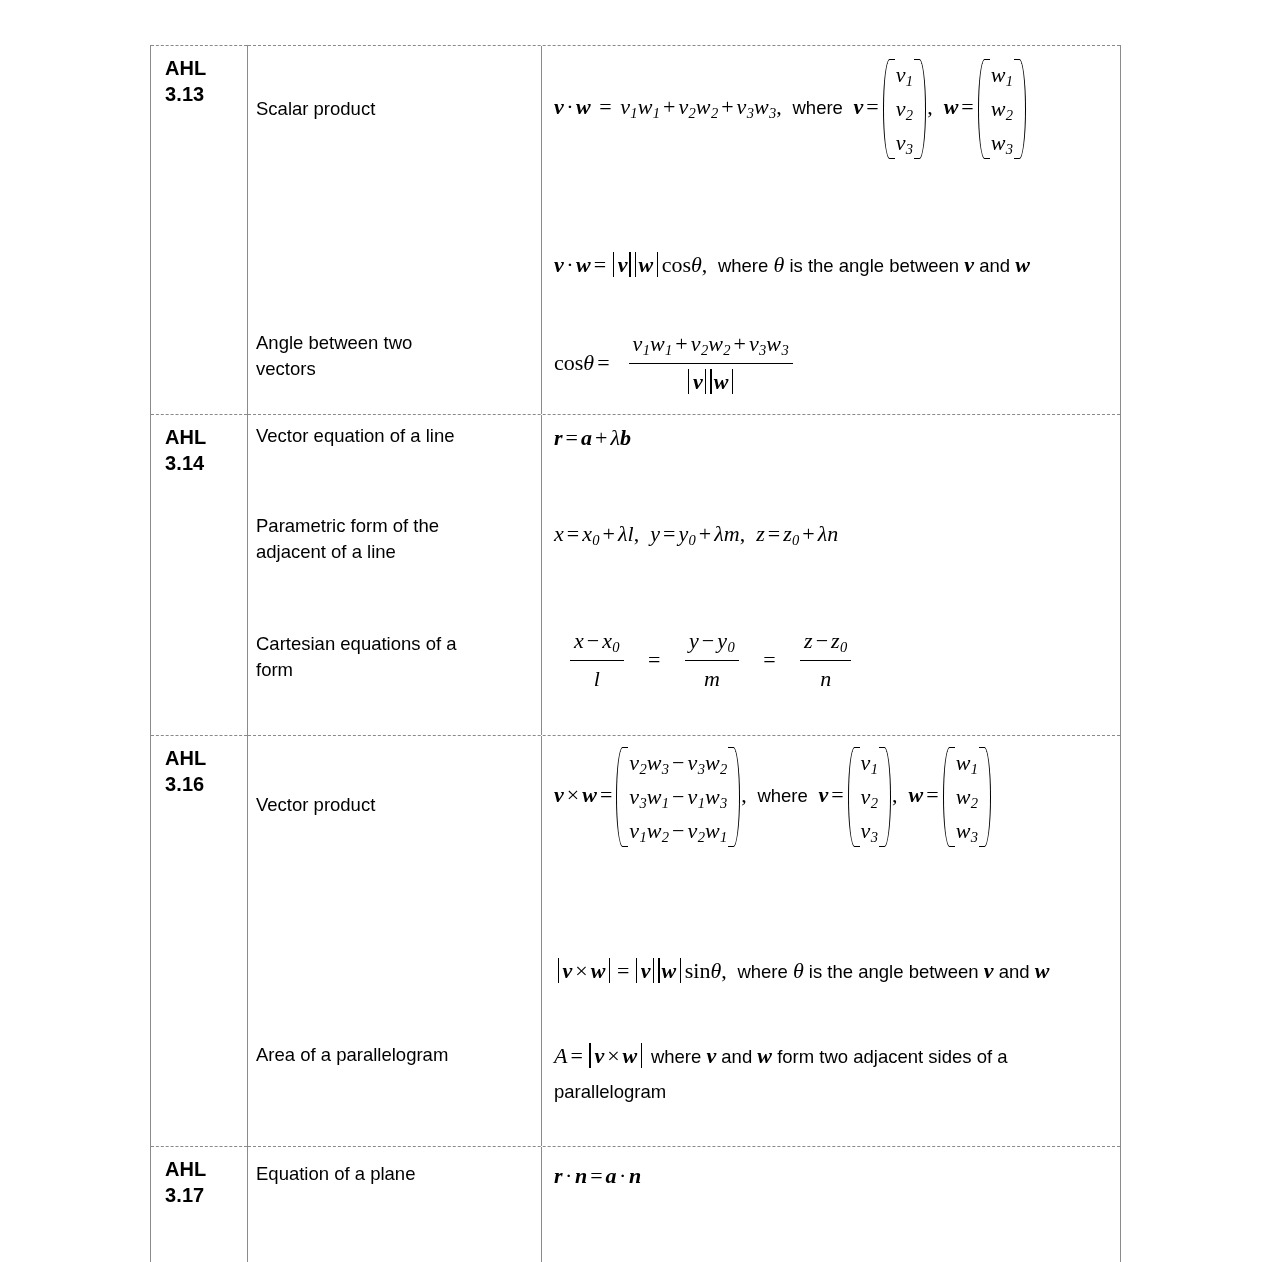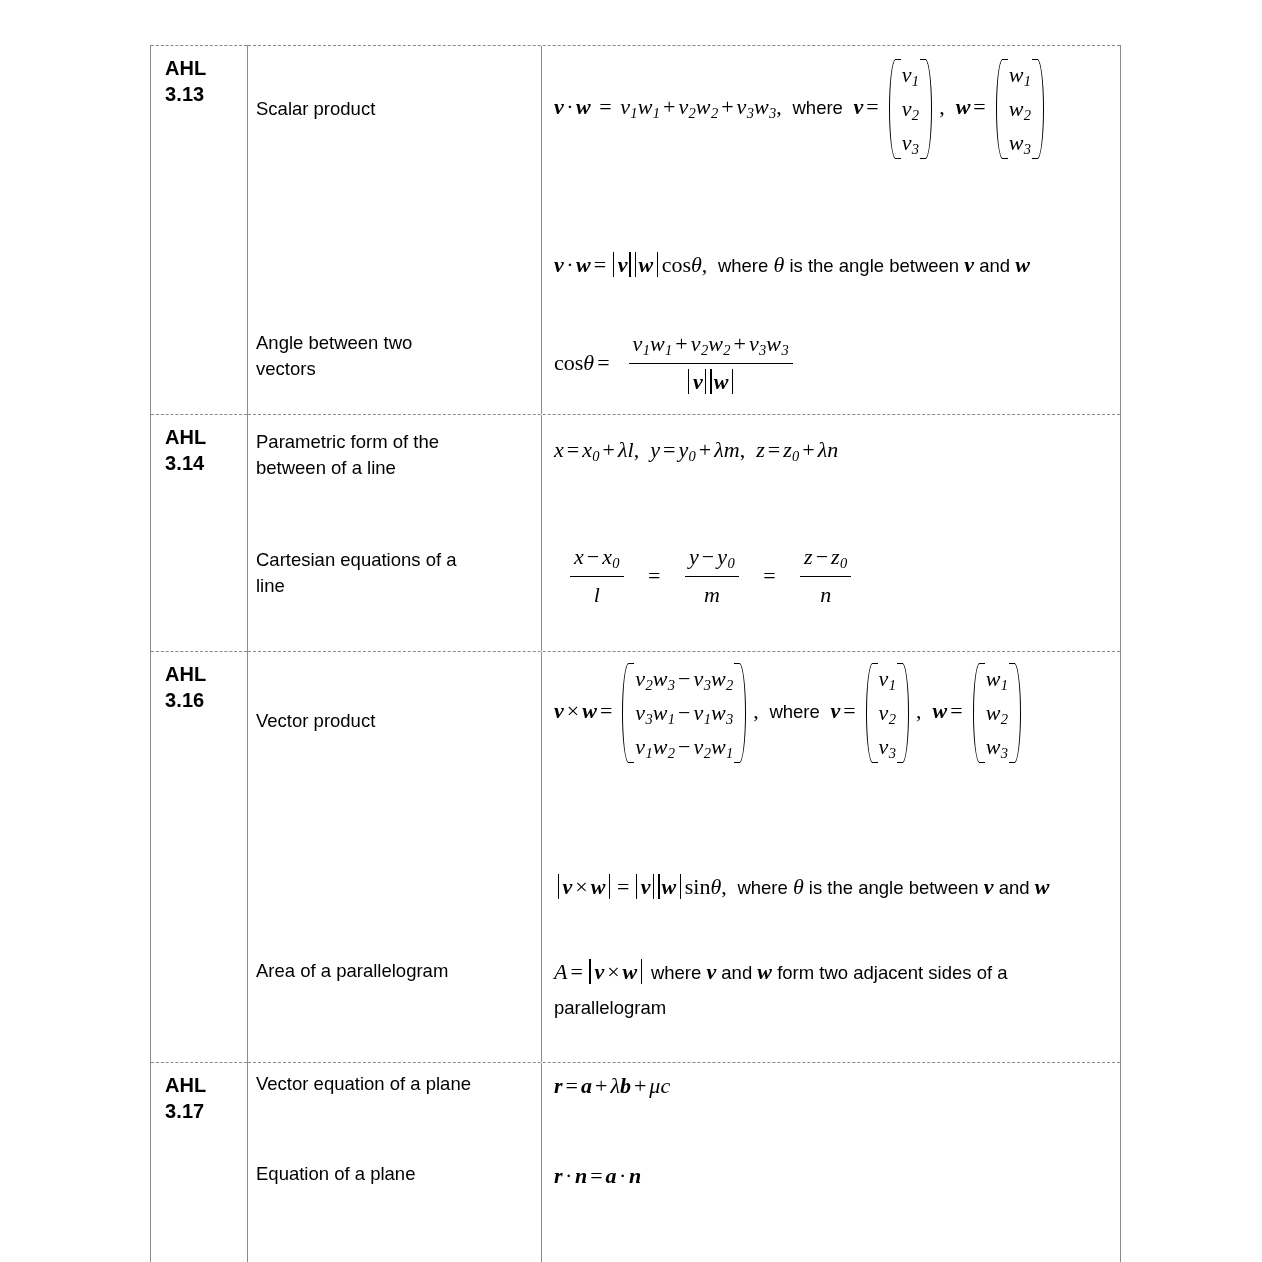--- a/index.html
+++ b/index.html
@@ -112,21 +112,21 @@
     margin: 0 3.5px;
   }
   .bar.tight { margin: 0 2px; }
 
   
   .vec {
     display: inline-block;
     vertical-align: middle;
     position: relative;
     padding: 0 13px;
-    margin: 0 7px;
+    margin: 0 1px;
   }
   .vec .cells {
     display: inline-block;
     text-align: center;
     line-height: 1.52;
   }
   .vec .cells > div { white-space: nowrap; }
   .vec::before, .vec::after {
     content: "";
     position: absolute;
@@ -224,36 +224,44 @@
 
       <tr class="group-row">
         <td class="col-code">
           <div class="code-label">AHL</div>
           <div class="code-label">3.14</div>
         </td>
         <td class="col-body">
           <table class="rows">
             <tbody>
               <tr>
+                <td class="name" style="height:70px;padding-top:8px;">Vector equation of a line</td>
+                <td class="expr" style="padding-top:6px;">
+                  <span class="math">
+                    <span class="b">r</span><span class="op">=</span><span class="b">a</span><span class="op">+</span><span class="theta">λ</span><span class="b">b</span>
+                  </span>
+                </td>
+              </tr>
+              <tr>
                 <td class="name" style="height:98px;padding-top:14px;margin-left:24px;">
                   <span>Parametric form of the</span><br>
-                  <span>between of a line</span>
+                  <span>adjacent of a line</span>
                 </td>
                 <td class="expr" style="padding-top:18px;">
                   <span class="math">
                     x<span class="op">=</span>x<sub>0</sub><span class="op">+</span><span class="theta">λ</span>l<span class="up">,</span>&nbsp;
                     y<span class="op">=</span>y<sub>0</sub><span class="op">+</span><span class="theta">λ</span>m<span class="up">,</span>&nbsp;
                     z<span class="op">=</span>z<sub>0</sub><span class="op">+</span><span class="theta">λ</span>n
                   </span>
                 </td>
               </tr>
               <tr>
                 <td class="name" style="height:98px;padding-top:14px;margin-left:38px;">
                   <span>Cartesian equations of a</span><br>
-                  <span>line</span>
+                  <span>form</span>
                 </td>
                 <td class="expr" style="padding-top:10px;">
                   <span class="math">
                     <span class="frac">
                       <span class="num">x<span class="op">−</span>x<sub>0</sub></span>
                       <span class="den">l</span>
                     </span>
                     <span class="op">=</span>
                     <span class="frac">
                       <span class="num">y<span class="op">−</span>y<sub>0</sub></span>
@@ -316,28 +324,20 @@
 
       <tr class="group-row last">
         <td class="col-code">
           <div class="code-label">AHL</div>
           <div class="code-label">3.17</div>
         </td>
         <td class="col-body">
           <table class="rows">
             <tbody>
               <tr>
-                <td class="name" style="height:70px;padding-top:8px;">Vector equation of a plane</td>
-                <td class="expr" style="padding-top:6px;">
-                  <span class="math">
-                    <span class="b">r</span><span class="op">=</span><span class="b">a</span><span class="op">+</span><span class="theta">λ</span><span class="b">b</span><span class="op">+</span><span class="theta">μ</span>c
-                  </span>
-                </td>
-              </tr>
-              <tr>
                 <td class="name" style="height:98px;padding-top:14px;">
                   <span>Equation of a plane</span><br>
                   
                 </td>
                 <td class="expr" style="padding-top:12px;">
                   <span class="math">
                     <span class="b">r</span><span class="cdot">·</span><span class="b">n</span><span class="op">=</span><span class="b">a</span><span class="cdot">·</span><span class="b">n</span>
                   </span>
                 </td>
               </tr>

